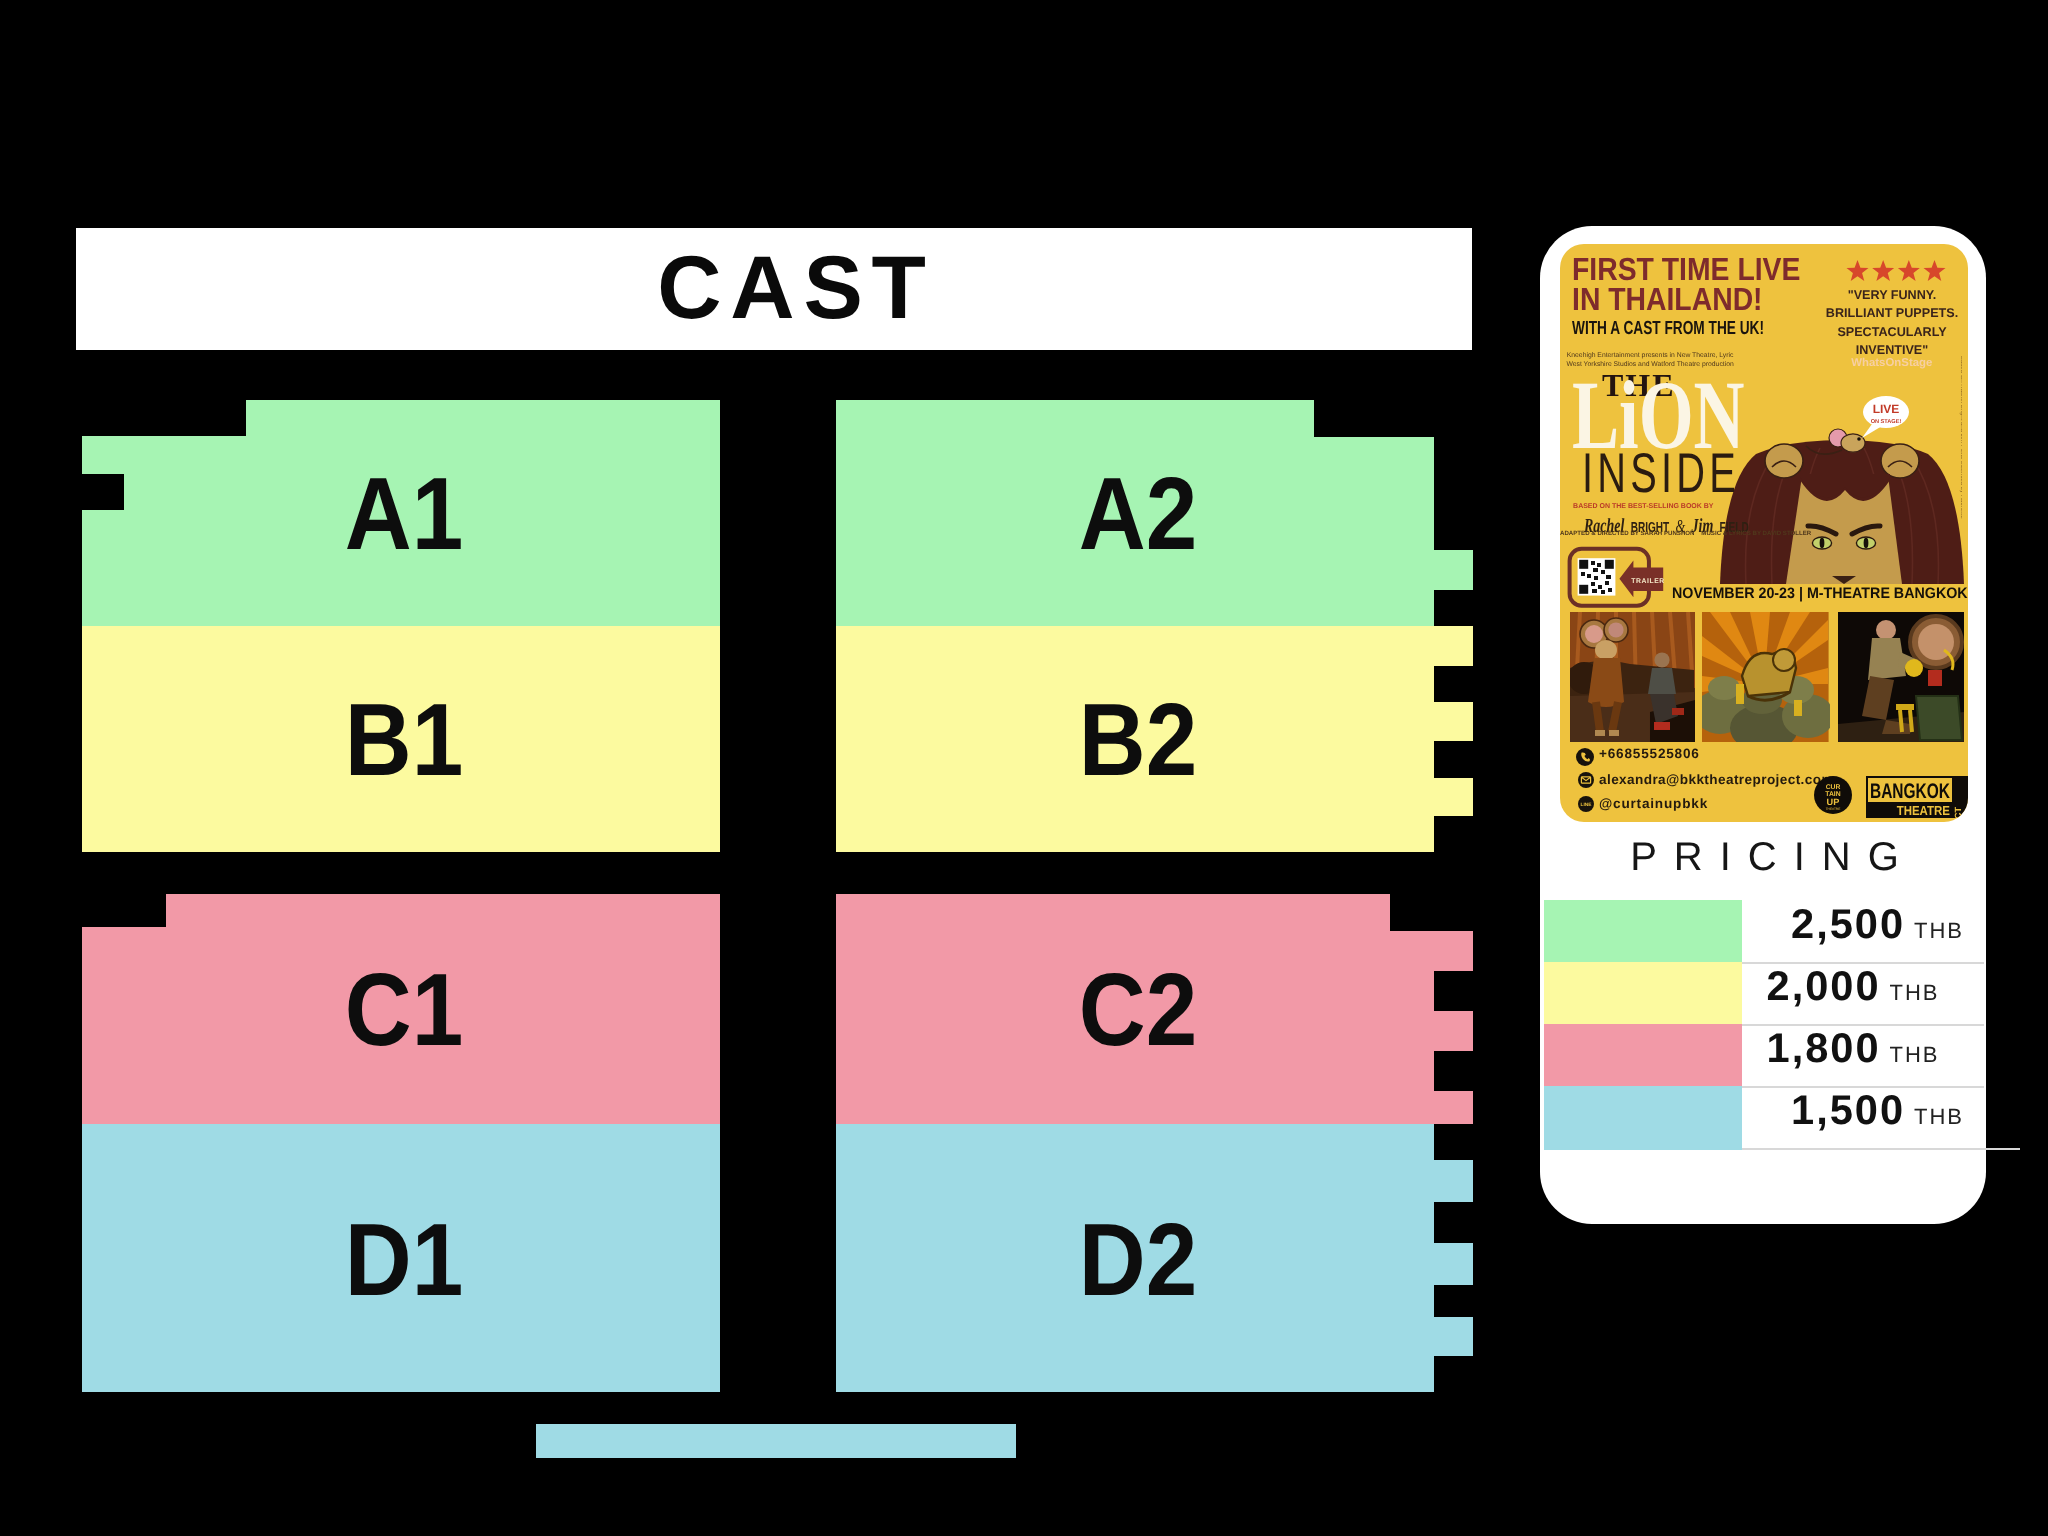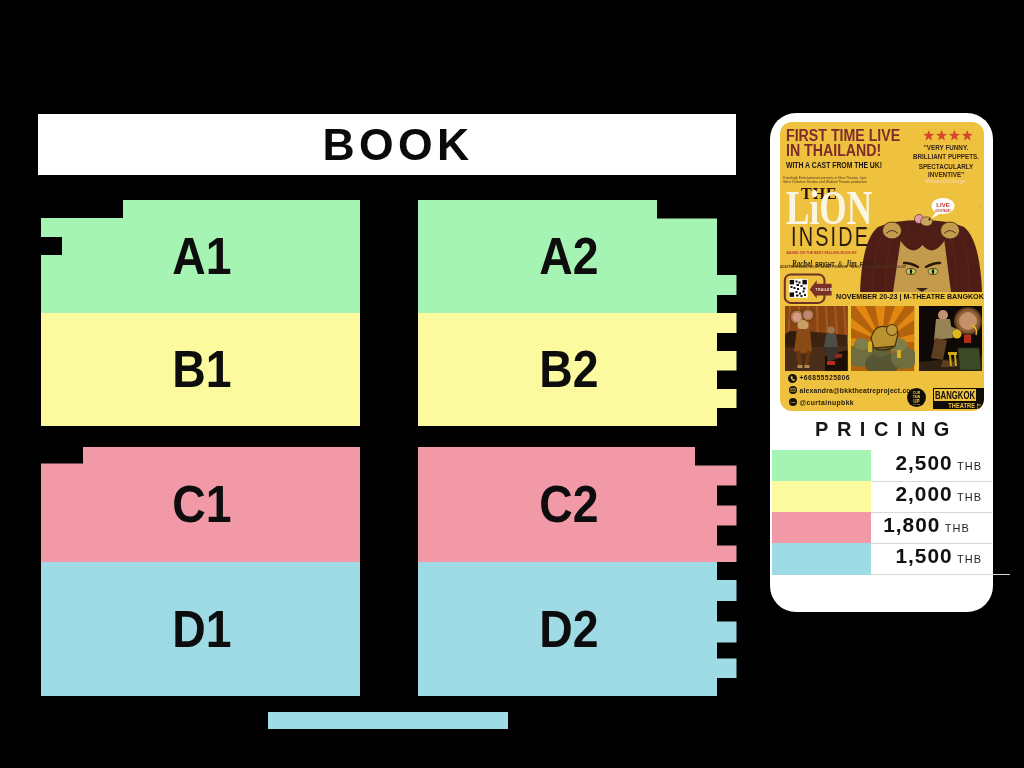--- a/index.html
+++ b/index.html
@@ -8,21 +8,21 @@
   .abs{position:absolute;}
   .lbl{position:absolute;font-weight:bold;font-size:51.5px;color:#0d0d0d;
        transform:translate(-50%,-51%) scaleX(.9);}
   .pp{position:absolute;}
 </style>
 </head>
 <body>
 
 <div class="abs" style="left:38px;top:114px;width:698px;height:61px;background:#fff;
      display:flex;align-items:center;justify-content:center;">
-  <span style="font-weight:bold;font-size:44.5px;letter-spacing:4.4px;color:#0a0a0a;padding-left:22px;">BOOK</span>
+  <span style="font-weight:bold;font-size:44.5px;letter-spacing:4.4px;color:#0a0a0a;padding-left:22px;">CAST</span>
 </div>
 
 <svg class="abs" style="left:0;top:0;" width="1024" height="768" viewBox="0 0 1024 768">
 
   <polygon fill="#A6F4B3" points="123,200 360,200 360,313 41,313 41,255 62,255 62,237 41,237 41,218 123,218"></polygon>
 
   <rect fill="#FCFA9F" x="41" y="313" width="319" height="113"></rect>
 
   <polygon fill="#F299A7" points="83,447 360,447 360,562 41,562 41,463.5 83,463.5"></polygon>
 
@@ -270,37 +270,37 @@
     <svg class="pp" style="left:152.7px;top:265.5px;" width="51" height="21" viewBox="0 0 153 63">
       <rect x="0" y="0" width="153" height="63" fill="#100c08"></rect>
       <rect x="3" y="3" width="126" height="36" fill="#EEC23E"></rect>
       <text x="66" y="33" text-anchor="middle" font-family="Liberation Sans" font-weight="bold" font-size="31.5" fill="#100c08" textLength="120" lengthAdjust="spacingAndGlyphs">BANGKOK</text>
       <text x="126" y="58.5" text-anchor="end" font-family="Liberation Sans" font-weight="bold" font-size="19.5" fill="#EEC23E" textLength="80" lengthAdjust="spacingAndGlyphs">THEATRE</text>
       <text x="150" y="54" text-anchor="end" font-family="Liberation Sans" font-weight="bold" font-size="13.5" fill="#EEC23E" transform="rotate(-90 142.5 54)">PROJECT</text>
     </svg>
   </div>
 
   <div class="abs" style="left:5px;top:304.5px;width:223px;text-align:center;">
-    <span style="font-weight:bold;font-size:20px;letter-spacing:8.5px;color:#161616;text-indent:8.5px;">PRICING</span>
+    <span style="font-weight:normal;font-size:20px;letter-spacing:8.5px;color:#161616;text-indent:8.5px;">PRICING</span>
   </div>
 
   <div class="abs" style="left:2px;top:336.5px;width:99px;height:31px;background:#A6F4B3;"></div>
 
   <div class="abs" style="left:2px;top:367.5px;width:99px;height:31px;background:#FCFA9F;"></div>
 
   <div class="abs" style="left:2px;top:398.5px;width:99px;height:31px;background:#F299A7;"></div>
 
   <div class="abs" style="left:2px;top:429.5px;width:99px;height:32px;background:#9FDBE5;"></div>
 
   <div class="abs" style="left:101px;top:336.5px;width:111px;height:31px;padding-right:10px;border-bottom:1.5px solid #d8d8d8;text-align:right;">
     <span style="font-weight:bold;font-size:20.8px;line-height:26px;color:#111;letter-spacing:1px;">2,500</span>
     <span style="font-size:11px;color:#222;letter-spacing:1px;"> THB</span>
   </div>
 
-  <div class="abs" style="left:101px;top:367.5px;width:111px;height:31px;padding-right:10px;border-bottom:1.5px solid #d8d8d8;text-align:right;">
+  <div class="abs" style="left:101px;top:367.5px;width:111px;height:31px;padding-right:10px;border-bottom:1.5px solid #d8d8d8;text-align:center;">
     <span style="font-weight:bold;font-size:20.8px;line-height:26px;color:#111;letter-spacing:1px;">2,000</span>
     <span style="font-size:11px;color:#222;letter-spacing:1px;"> THB</span>
   </div>
 
   <div class="abs" style="left:101px;top:398.5px;width:111px;height:31px;padding-right:10px;border-bottom:1.5px solid #d8d8d8;text-align:center;">
     <span style="font-weight:bold;font-size:20.8px;line-height:26px;color:#111;letter-spacing:1px;">1,800</span>
     <span style="font-size:11px;color:#222;letter-spacing:1px;"> THB</span>
   </div>
 
   <div class="abs" style="left:101px;top:429.5px;width:111px;height:31px;padding-right:28px;border-bottom:1.5px solid #d8d8d8;text-align:right;">

